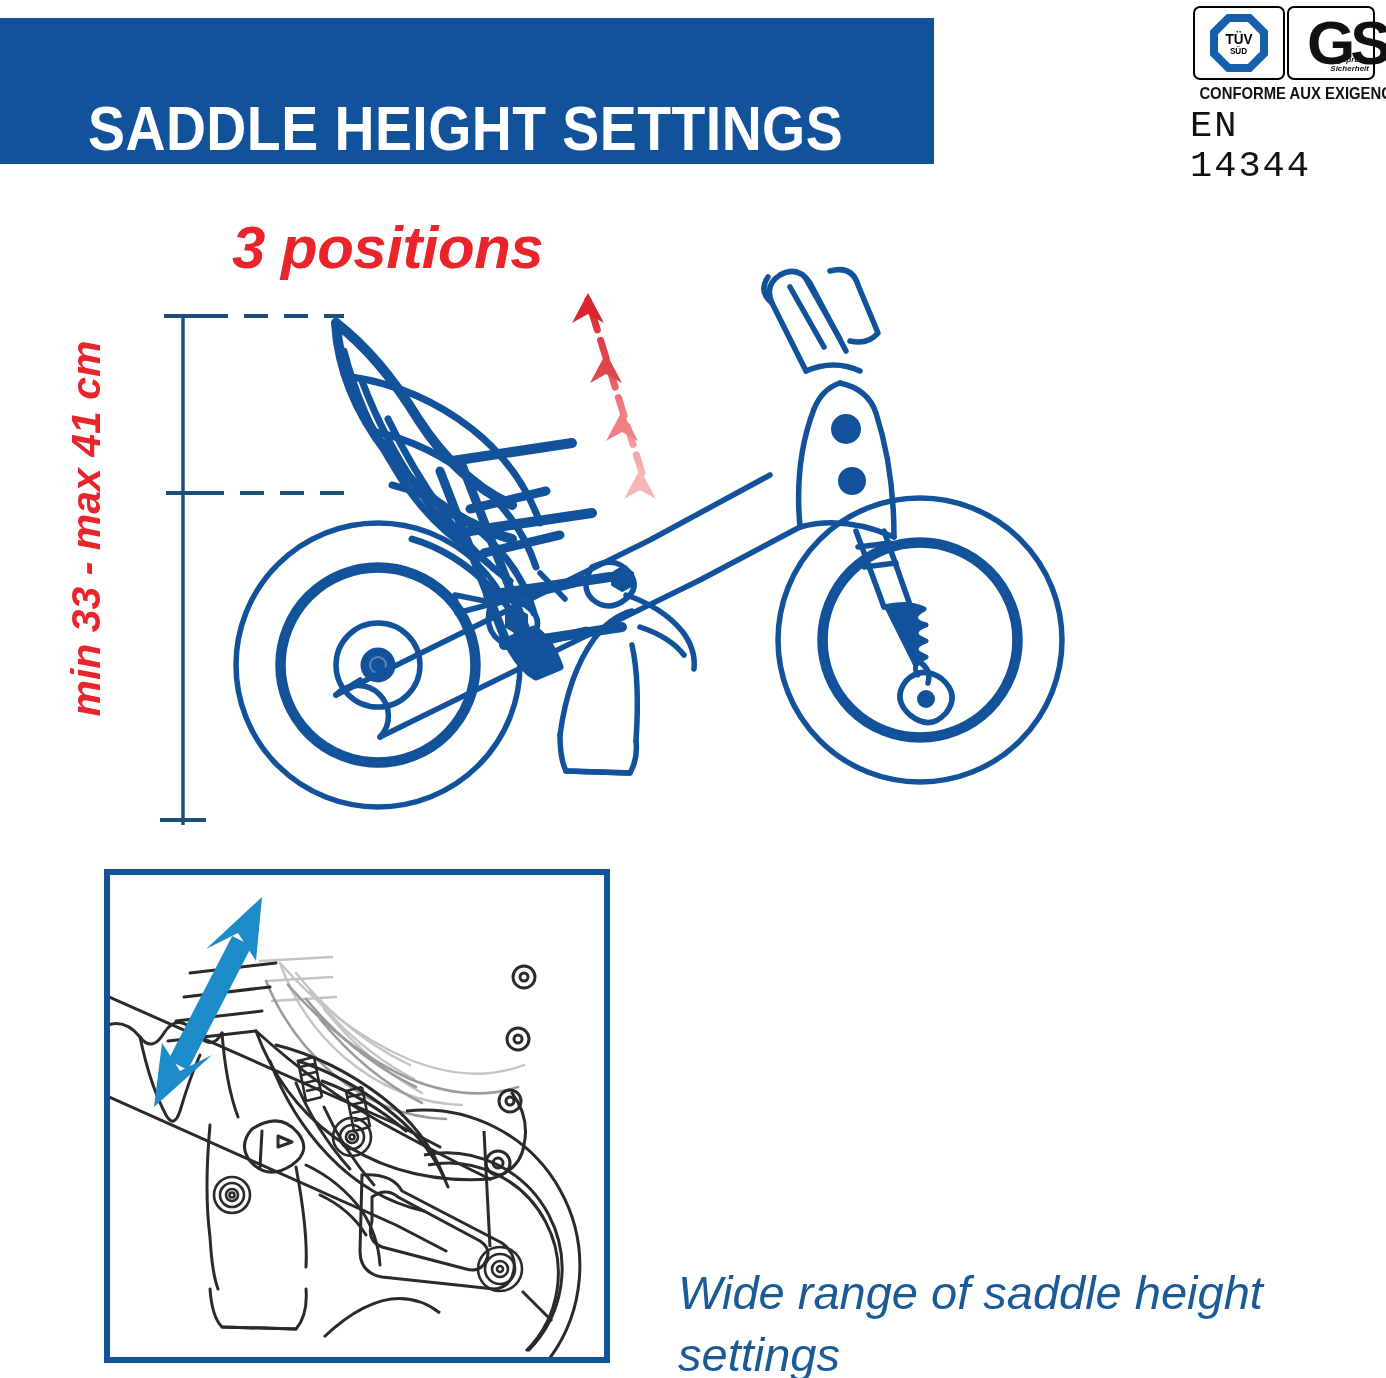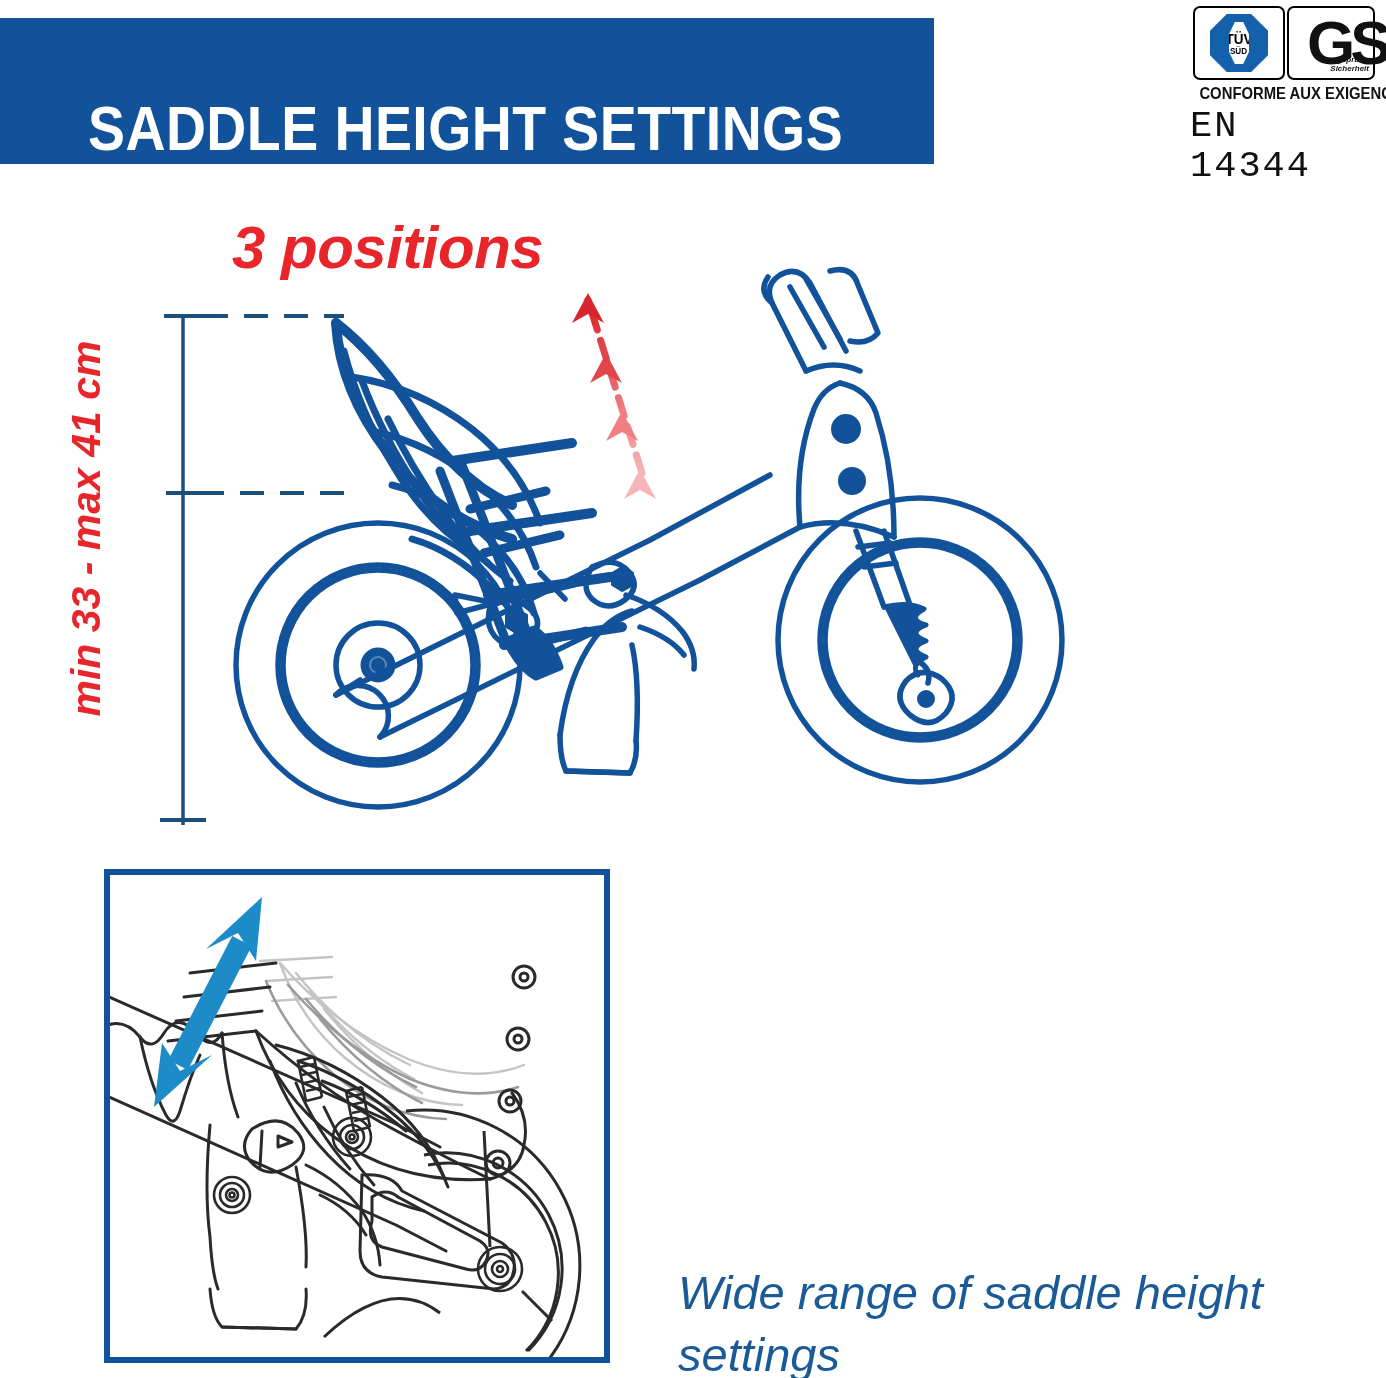--- a/index.html
+++ b/index.html
@@ -53,21 +53,21 @@
   
   #tuv-octagon-outer {
     position:absolute; left:50%; top:50%;
     transform:translate(-50%,-50%);
     width:58px; height:58px;
     background:#1560ab;
     clip-path:polygon(29% 0,71% 0,100% 29%,100% 71%,71% 100%,29% 100%,0 71%,0 29%);
     display:flex; align-items:center; justify-content:center;
   }
   #tuv-octagon-inner {
-    width:20px; height:42px; background:#fff;
+    width:42px; height:42px; background:#fff;
     clip-path:polygon(29% 0,71% 0,100% 29%,100% 71%,71% 100%,29% 100%,0 71%,0 29%);
     display:flex; flex-direction:column; align-items:center; justify-content:center;
     line-height:1;
   }
   #tuv-text {
     font-family:"Liberation Sans Narrow","Liberation Sans", sans-serif;
     font-weight:bold; font-size:15px; color:#000;
     transform:scaleX(0.9);
   }
   #sud-text {

